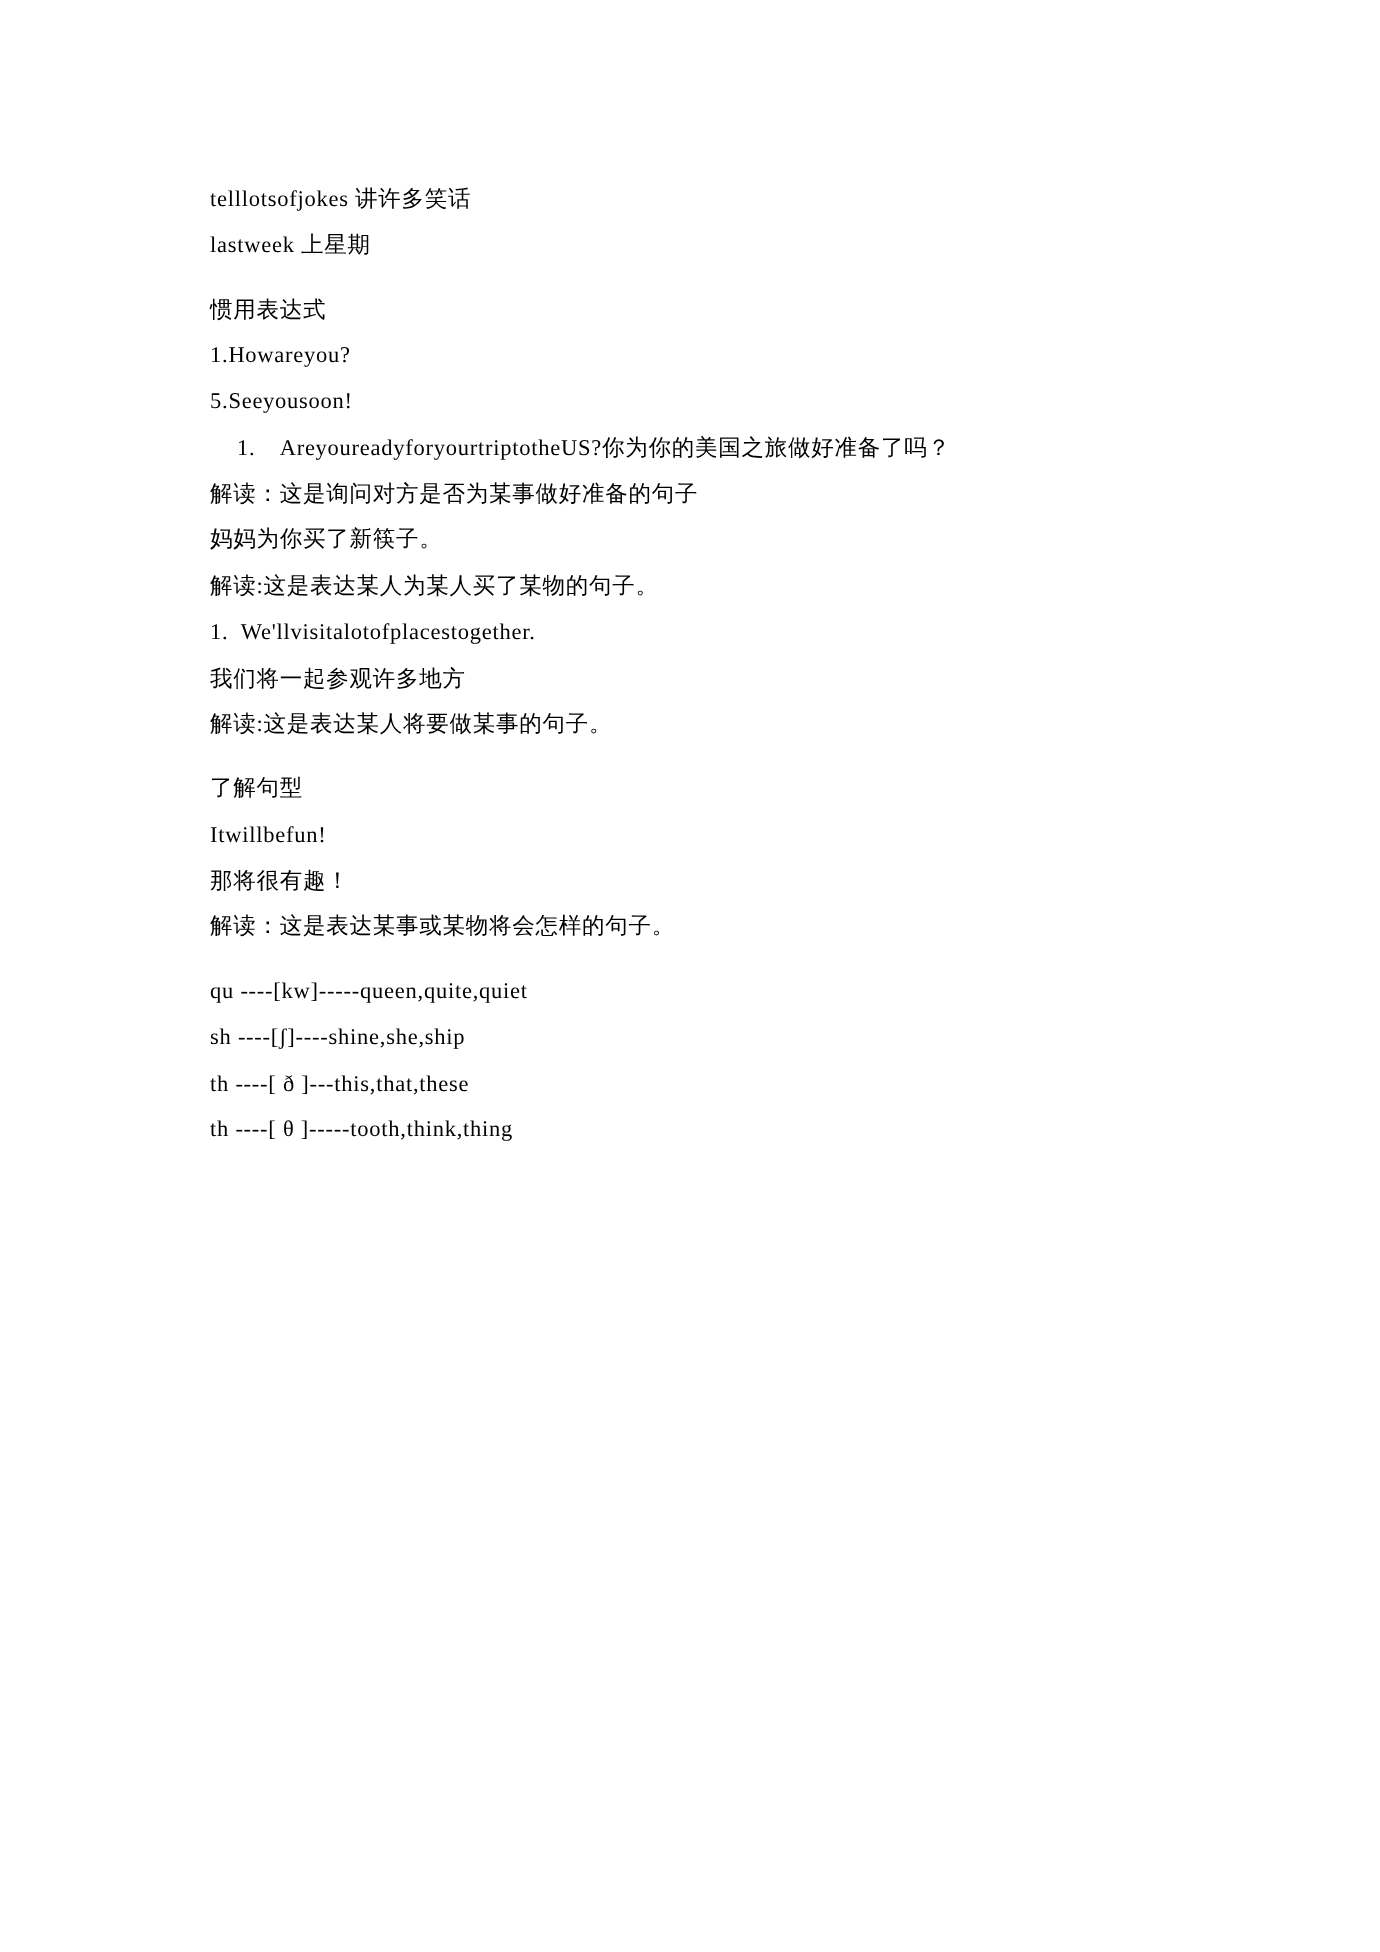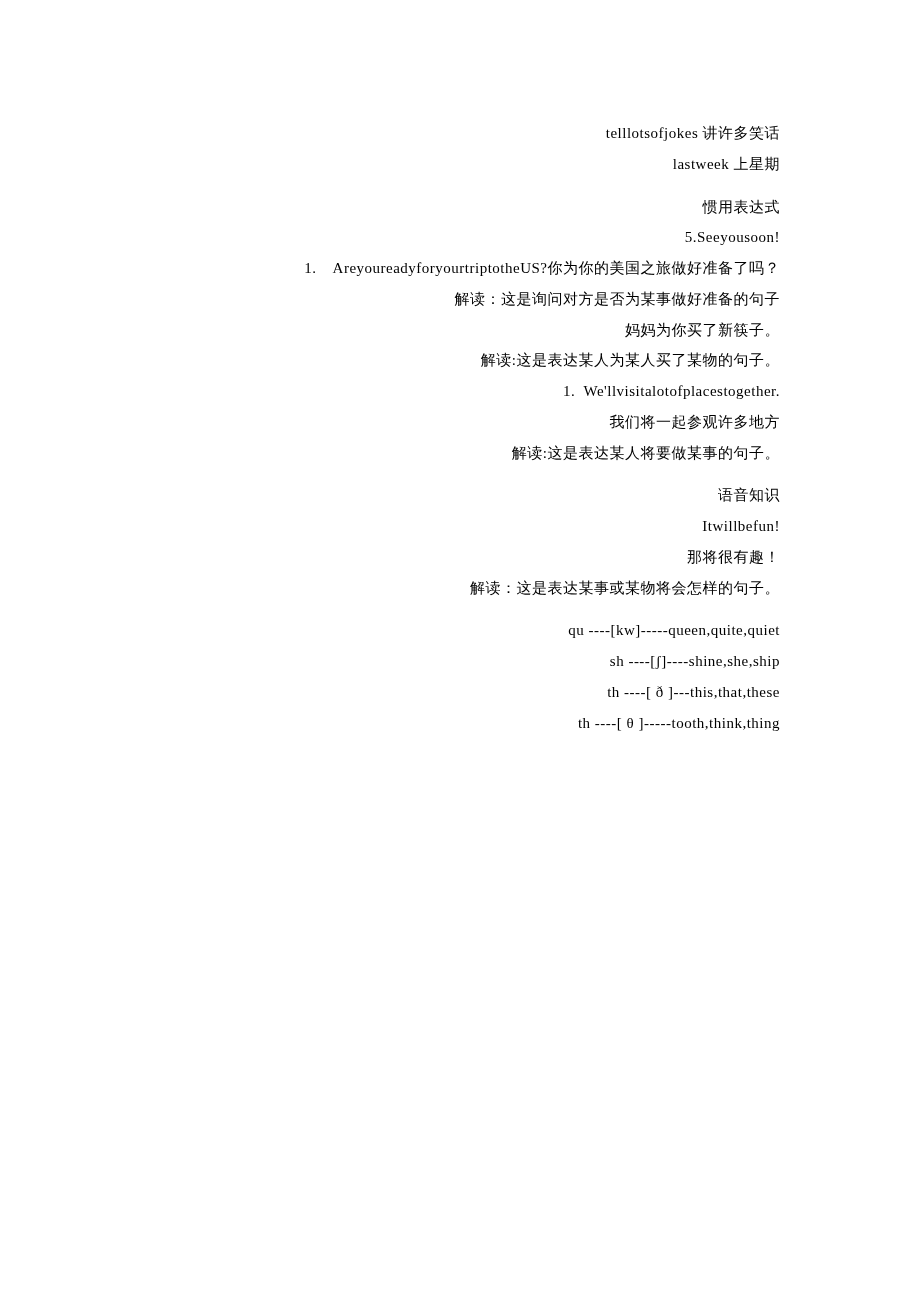--- a/index.html
+++ b/index.html
@@ -22,45 +22,45 @@
     margin-top: 12px;
   }
   .indent {
     padding-left: 42px;
   }
   .indent-num {
     padding-left: 18px;
   }
   .line {
     white-space: pre-wrap;
-    text-align: right;
   }
 </style>
 </head>
 <body>
 
 <div class="page">
 
   <div class="line">telllotsofjokes 讲许多笑话</div>
   <div class="line">lastweek 上星期</div>
 
   <div class="section-gap"></div>
   <div class="line">惯用表达式</div>
+  <div class="line">1.Howareyou?</div>
   <div class="line">5.Seeyousoon!</div>
 
   <div class="line indent-num">1.    AreyoureadyforyourtriptotheUS?你为你的美国之旅做好准备了吗？</div>
   <div class="line">解读：这是询问对方是否为某事做好准备的句子</div>
   <div class="line">妈妈为你买了新筷子。</div>
   <div class="line">解读:这是表达某人为某人买了某物的句子。</div>
   <div class="line">1.  We'llvisitalotofplacestogether.</div>
   <div class="line">我们将一起参观许多地方</div>
   <div class="line">解读:这是表达某人将要做某事的句子。</div>
 
   <div class="section-gap"></div>
-  <div class="line">语音知识</div>
+  <div class="line">了解句型</div>
   <div class="line">Itwillbefun!</div>
   <div class="line">那将很有趣！</div>
   <div class="line">解读：这是表达某事或某物将会怎样的句子。</div>
 
   <div class="section-gap"></div>
   <div class="line">qu ----[kw]-----queen,quite,quiet</div>
   <div class="line">sh ----[ʃ]----shine,she,ship</div>
   <div class="line">th ----[ ð ]---this,that,these</div>
   <div class="line">th ----[ θ ]-----tooth,think,thing</div>
 

